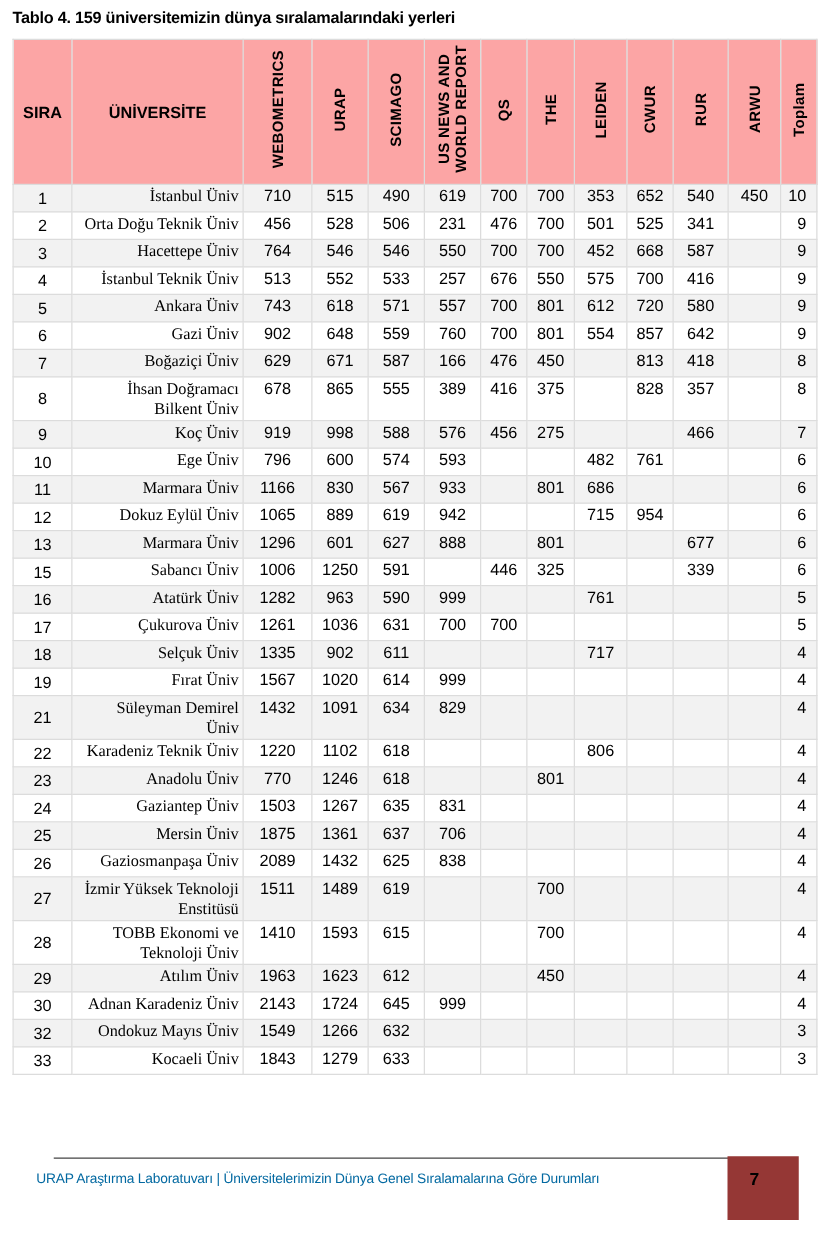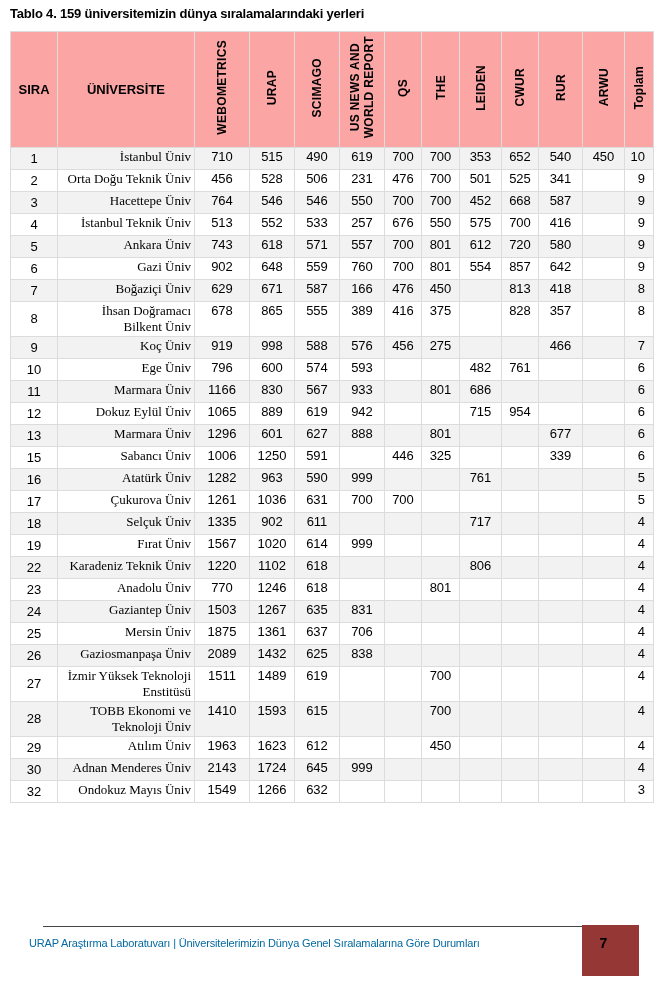--- a/index.html
+++ b/index.html
@@ -373,20 +373,35 @@
         <td>999</td>
         <td></td>
         <td></td>
         <td></td>
         <td></td>
         <td></td>
         <td></td>
         <td class="tot">4</td>
       </tr>
       <tr>
+        <td class="sira">21</td>
+        <td class="name">Süleyman Demirel Üniv</td>
+        <td>1432</td>
+        <td>1091</td>
+        <td>634</td>
+        <td>829</td>
+        <td></td>
+        <td></td>
+        <td></td>
+        <td></td>
+        <td></td>
+        <td></td>
+        <td class="tot">4</td>
+      </tr>
+      <tr>
         <td class="sira">22</td>
         <td class="name">Karadeniz Teknik Üniv</td>
         <td>1220</td>
         <td>1102</td>
         <td>618</td>
         <td></td>
         <td></td>
         <td></td>
         <td>806</td>
         <td></td>
@@ -494,39 +509,54 @@
         <td></td>
         <td>450</td>
         <td></td>
         <td></td>
         <td></td>
         <td></td>
         <td class="tot">4</td>
       </tr>
       <tr>
         <td class="sira">30</td>
-        <td class="name">Adnan Menderes Üniv</td>
+        <td class="name">Adnan Karadeniz Üniv</td>
         <td>2143</td>
         <td>1724</td>
         <td>645</td>
         <td>999</td>
         <td></td>
         <td></td>
         <td></td>
         <td></td>
         <td></td>
         <td></td>
         <td class="tot">4</td>
       </tr>
       <tr>
         <td class="sira">32</td>
         <td class="name">Ondokuz Mayıs Üniv</td>
         <td>1549</td>
         <td>1266</td>
         <td>632</td>
+        <td></td>
+        <td></td>
+        <td></td>
+        <td></td>
+        <td></td>
+        <td></td>
+        <td></td>
+        <td class="tot">3</td>
+      </tr>
+      <tr>
+        <td class="sira">33</td>
+        <td class="name">Kocaeli Üniv</td>
+        <td>1843</td>
+        <td>1279</td>
+        <td>633</td>
         <td></td>
         <td></td>
         <td></td>
         <td></td>
         <td></td>
         <td></td>
         <td></td>
         <td class="tot">3</td>
       </tr>
     </tbody>

